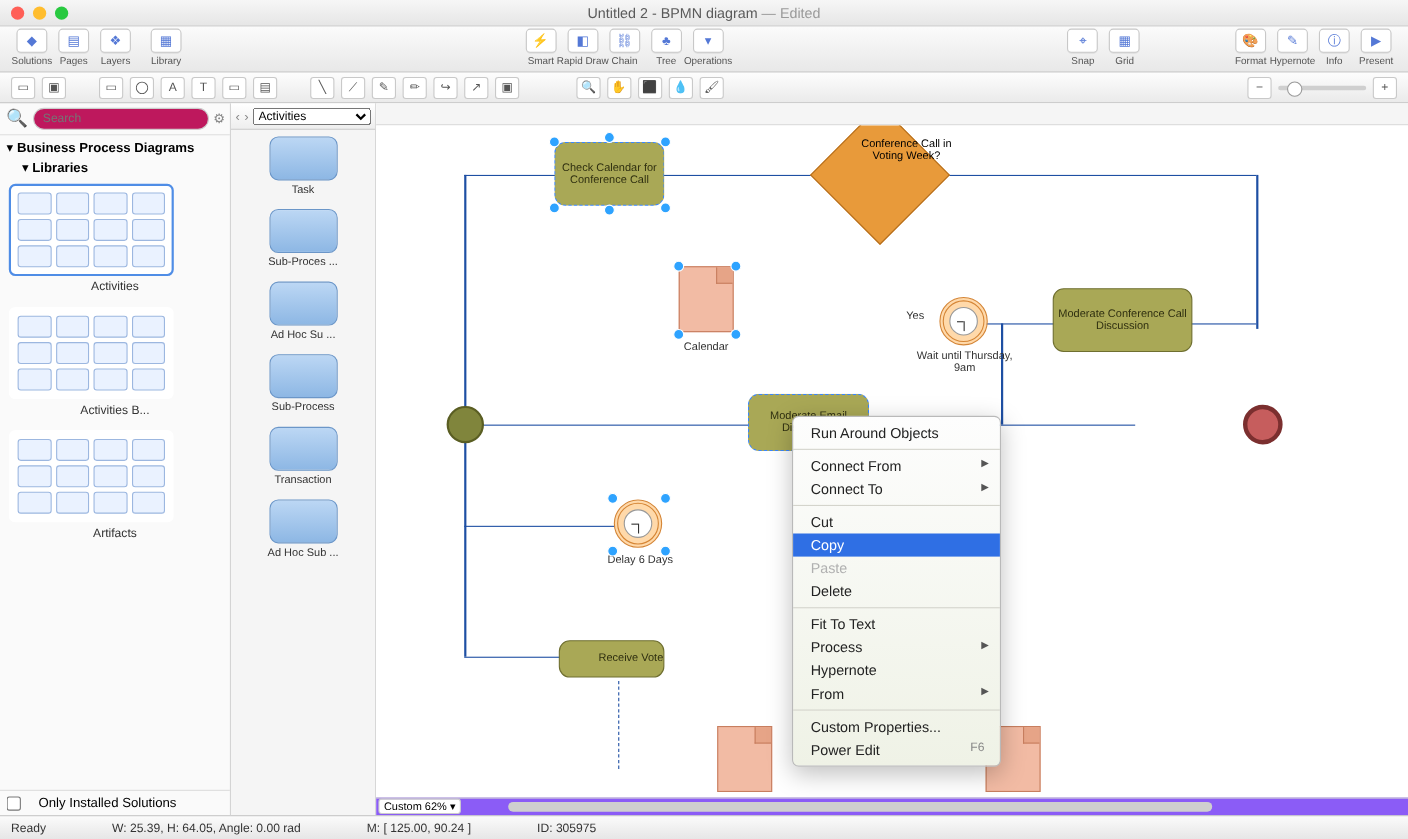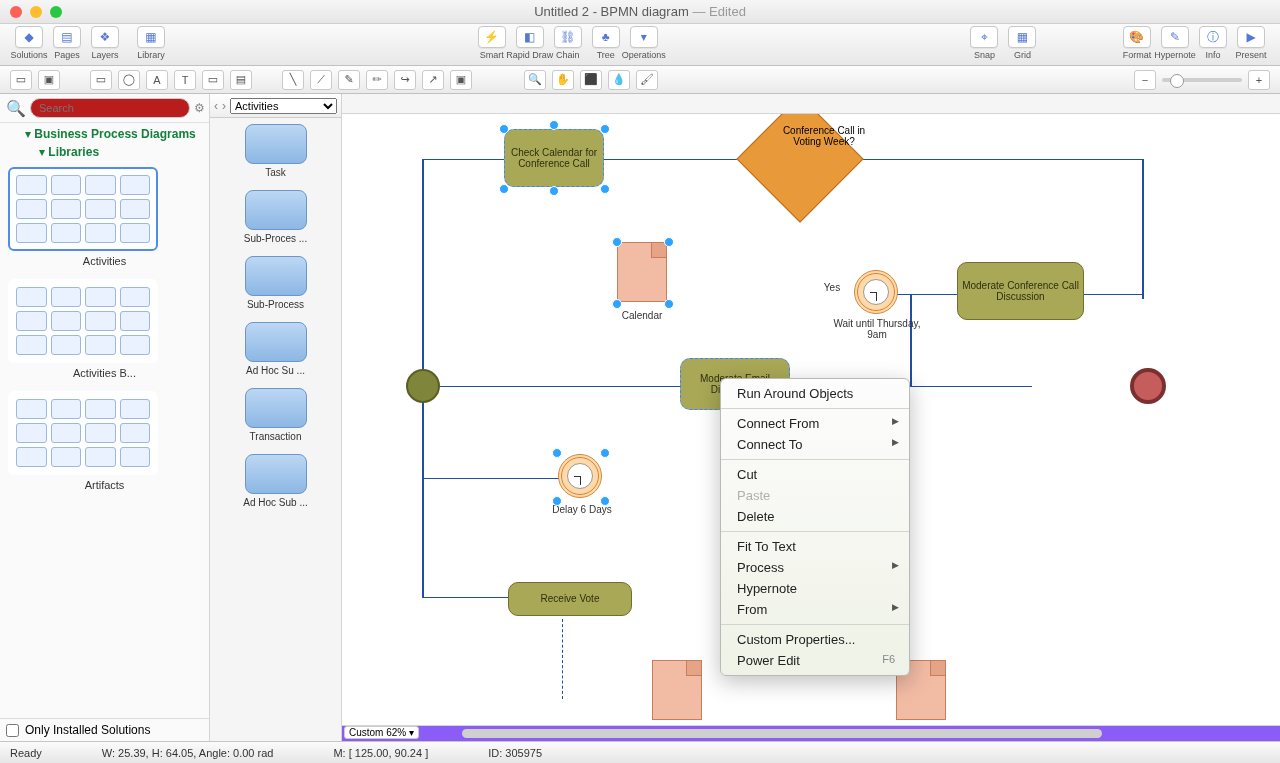--- a/index.html
+++ b/index.html
@@ -25,49 +25,49 @@
   .shaperow { height: 28px; background: linear-gradient(#fdfdfd,#eaeaea); border-bottom: 1px solid #c0c0c0; display: flex; align-items: center; padding: 0 10px; gap: 6px; }
   .shaperow .btn { width: 22px; height: 20px; background:#fff; border:1px solid #c9c9c9; border-radius:3px; display:flex;align-items:center;justify-content:center;font-size:11px;color:#555; }
   .zoom { display:flex; align-items:center; gap:6px; margin-left:auto;}
   .zoom .slider { width: 80px; height:4px; background:#cfcfcf; border-radius:2px; position:relative;}
   .zoom .slider::after{content:"";position:absolute;left:8px;top:-4px;width:12px;height:12px;border-radius:50%;background:#fff;border:1px solid #999;}
 
   
   .main { display:flex; height: 647px; }
   .left { width: 210px; background:#fafafa; border-right:1px solid #d4d4d4; display:flex; flex-direction:column;}
   .searchwrap { display:flex; align-items:center; gap:4px; padding:4px 6px; border-bottom:1px solid #e0e0e0;}
-  .searchwrap input { flex:1; height:20px; border:1px solid #ccc; border-radius:10px; padding:0 8px; font-size:11px; background:#b91c1c;}
-  .tree { padding:4px 6px; font-size:12px; color:#15803d; overflow:hidden;margin-left:19px;}
+  .searchwrap input { flex:1; height:20px; border:1px solid #ccc; border-radius:10px; padding:0 8px; font-size:11px; background:#be185d;}
+  .tree { padding:4px 6px; font-size:12px; color:#000000; overflow:hidden;}
   .tree .hdr{font-weight:600;}
   .galleries{flex:1; overflow:auto; padding:4px 8px;}
   .gal{margin-bottom:12px;}
   .gal .grid{width:150px;border:2px solid #4f8de6;border-radius:6px;background:#fff;display:grid;grid-template-columns:repeat(4,1fr);gap:4px;padding:6px;}
   .gal .grid.noborder{border-color:transparent;}
   .gal .cell{background:#eaf2ff;border:1px solid #9cb7e0;border-radius:3px;height:20px;}
   .gal .cap{font-size:11px;text-align:center;margin-top:4px;color:#333;}
-  .only{font-size:12px;padding:4px 6px;border-top:1px solid #ddd;display:flex;align-items:center;gap:6px;}
+  .only{font-size:12px;padding:4px 6px;border-top:1px solid #ddd;display:flex;align-items:center;gap:16px;}
 
   .stencil{width:132px;background:#f5f5f5;border-right:1px solid #d4d4d4;display:flex;flex-direction:column;}
   .stencil .hdr{height:24px;background:linear-gradient(#fff,#eee);border-bottom:1px solid #ccc;display:flex;align-items:center;gap:4px;padding:0 4px;font-size:12px;}
   .stencil .hdr select{flex:1;font-size:11px;}
   .stencil .list{flex:1;overflow:auto;}
   .sitem{display:flex;flex-direction:column;align-items:center;padding:6px 0;}
   .sitem .shape{width:62px;height:40px;border-radius:8px;background:linear-gradient(#bcd7f4,#8db7e4);border:1px solid #6b96c8;}
   .sitem .lbl{font-size:10px;margin-top:3px;color:#333;text-align:center;}
 
   .canvaswrap{flex:1;display:flex;flex-direction:column;background:#fff;}
   .canvastop{height:20px;border-bottom:1px solid #d4d4d4;background:#f5f5f5;display:flex;align-items:center;}
   .scrollh{height:16px;background:#8b5cf6;border-top:1px solid #d4d4d4;position:relative;}
   .custombox{position:absolute;left:2px;top:0;font-size:10px;background:#fff;border:1px solid #ccc;padding:0 4px;border-radius:3px;}
   .scrollh .thumb{position:absolute;left:120px;top:3px;height:9px;width:640px;background:#cfcfcf;border-radius:5px;}
 
   .canvas{flex:1;position:relative;background:#fff;overflow:hidden;}
   
   .task{position:absolute;border-radius:10px;font-size:10px;text-align:center;display:flex;align-items:center;justify-content:center;line-height:1.15;}
-  .olive{background:#a9a856;border:1px solid #6f6f30;color:#2f2f10;}
+  .olive{background:#a9a856;border:1px solid #6f6f30;color:#2f2f10;justify-content:flex-end;}
   .selbox{border:1px dashed #3a86ff;}
   .handle{position:absolute;width:10px;height:10px;background:#2ea3ff;border:1px solid #fff;border-radius:50%;}
   .gateway{position:absolute;width:90px;height:90px;transform:rotate(45deg);background:#e89a3a;border:1px solid #b56f1e;}
   .gateway .gtext{transform:rotate(-45deg);font-size:10px;text-align:center;width:90px;}
   .doc{position:absolute;width:50px;height:60px;background:#f2bba4;border:1px solid #c77e5f;}
   .doc::after{content:"";position:absolute;top:0;right:0;width:14px;height:14px;background:#e6a487;border-left:1px solid #c77e5f;border-bottom:1px solid #c77e5f;}
   .caption{position:absolute;font-size:10px;color:#333;text-align:center;transform:translateX(-50%);white-space:nowrap;}
   .circle{position:absolute;border-radius:50%;}
   .start{width:34px;height:34px;background:#80853c;border:2px solid #5a5e23;}
   .end{width:36px;height:36px;background:#c65d5d;border:4px solid #7b2f2f;}
@@ -296,25 +296,25 @@
         <div class="sitem">
           <div class="shape"></div>
           <div class="lbl">Task</div>
         </div>
         <div class="sitem">
           <div class="shape"></div>
           <div class="lbl">Sub-Proces ...</div>
         </div>
         <div class="sitem">
           <div class="shape"></div>
+          <div class="lbl">Ad Hoc Su ...</div>
+        </div>
+        <div class="sitem">
+          <div class="shape"></div>
           <div class="lbl">Sub-Process</div>
-        </div>
-        <div class="sitem">
-          <div class="shape"></div>
-          <div class="lbl">Ad Hoc Su ...</div>
         </div>
         <div class="sitem">
           <div class="shape"></div>
           <div class="lbl">Transaction</div>
         </div>
         <div class="sitem">
           <div class="shape"></div>
           <div class="lbl">Ad Hoc Sub ...</div>
         </div>
       </div>
@@ -374,37 +374,38 @@
 
       <div class="timer selbox" style="left:216px;top:340px">
           <div class="clockface"></div>
         </div>
       <div class="caption" style="left:240px;top:390px">Delay 6 Days</div>
       <div class="handle" style="left:210px;top:334px"></div>
         <div class="handle" style="left:258px;top:334px"></div>
       <div class="handle" style="left:210px;top:382px"></div>
         <div class="handle" style="left:258px;top:382px"></div>
 
-      <div class="task olive" style="left:166px;top:468px;width:124px;height:34px">
+      <div class="task olive" style="left:166px;top:468px;width:96px;height:34px">
         <span>Receive Vote</span>
       </div>
 
       <div class="doc" style="left:310px;top:546px"></div>
 
       <div class="doc" style="left:554px;top:546px"></div>
 
       <div class="circle end" style="left:788px;top:254px"></div>
 
       <div class="context" id="ctx" style="left:378px;top:264px">
           <div class="item">Run Around Objects</div>
           <div class="sep"></div>
           <div class="item sub">Connect From</div>
           <div class="item sub">Connect To</div>
           <div class="sep"></div>
           <div class="item">Cut</div>
+          <div class="item hi">Copy</div>
           <div class="item dis">Paste</div>
           <div class="item">Delete</div>
           <div class="sep"></div>
           <div class="item">Fit To Text</div>
           <div class="item sub">Process</div>
           <div class="item">Hypernote</div>
           <div class="item sub">From</div>
           <div class="sep"></div>
           <div class="item">Custom Properties...</div>
           <div class="item">Power Edit<span class="kb">F6</span></div>

